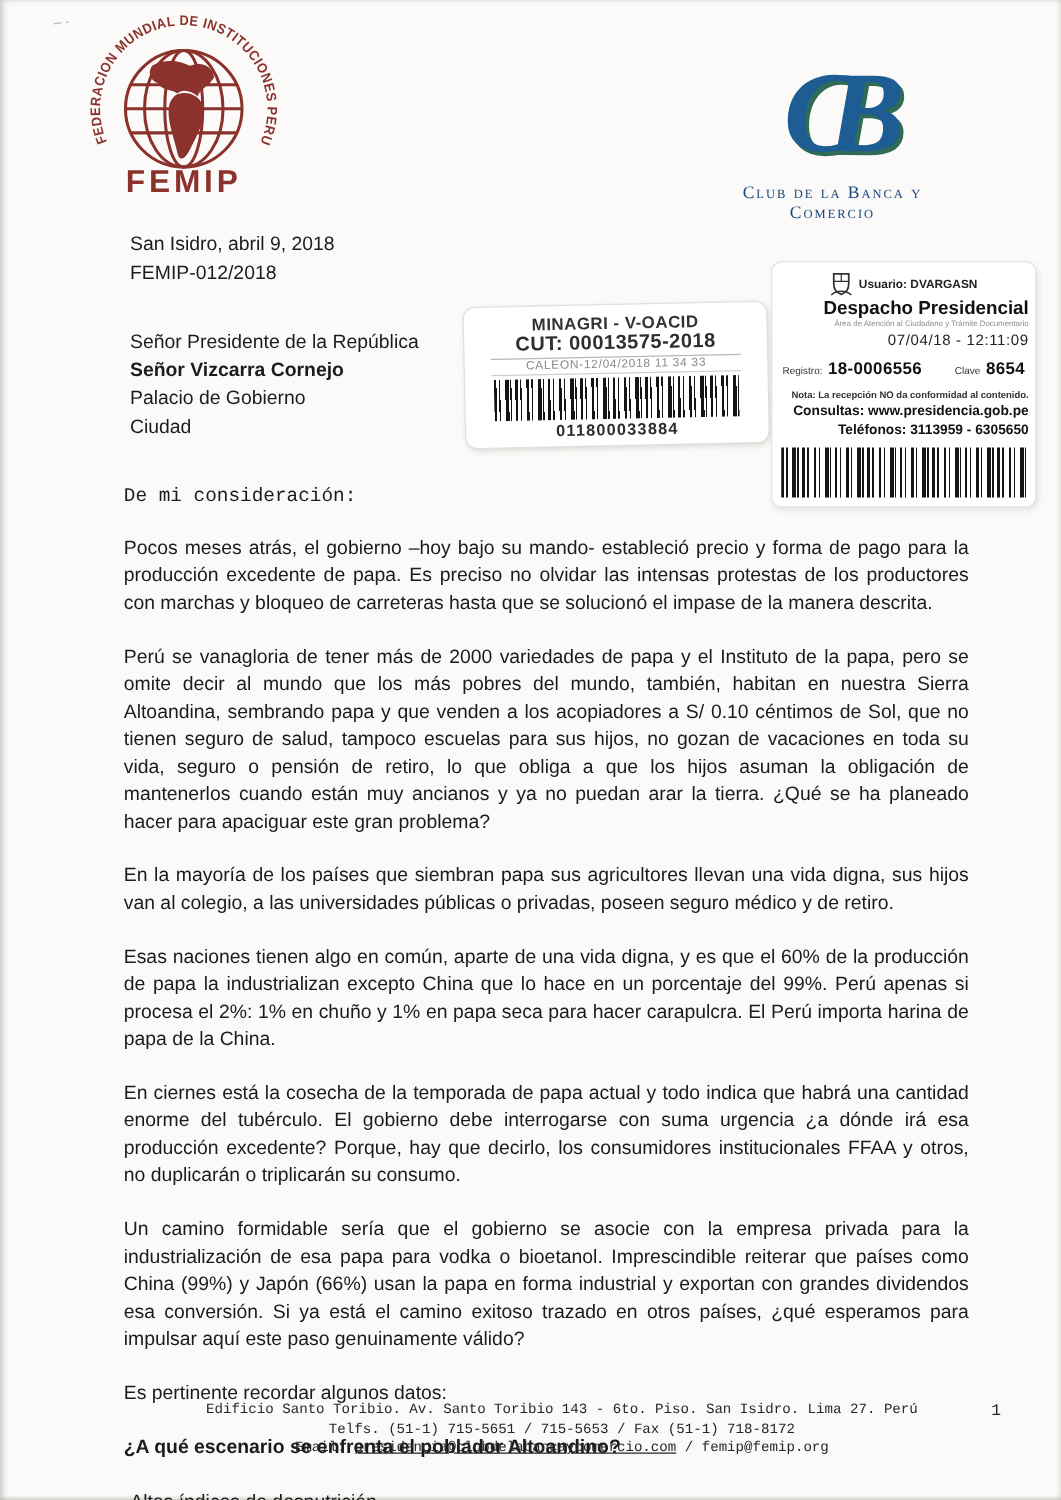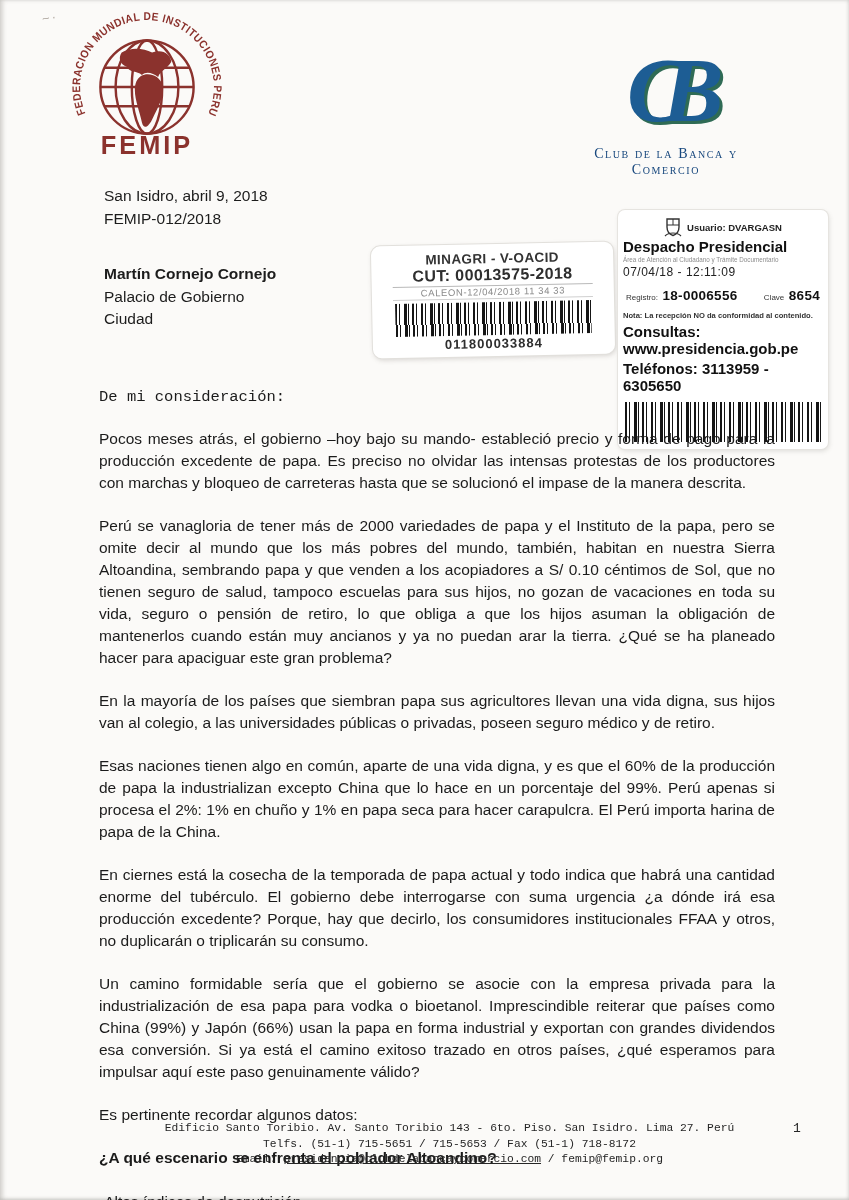--- a/index.html
+++ b/index.html
@@ -30,33 +30,33 @@
     background:#fff; border-radius:9px; text-align:center; transform:rotate(-1.2deg);
     box-shadow:0 0 0 1px #e2e0dc, 1px 2px 5px rgba(80,75,70,.22);
   }
   .minagri-office { font-weight:bold; font-size:13.5px; letter-spacing:.4px; color:#333; }
   .minagri-cut { font-weight:bold; font-size:16px; letter-spacing:.4px; color:#2e2e2e; }
   .minagri-scan { font-size:9.5px; color:#8a8a8a; border-top:1px solid #b9b9b9; border-bottom:1px solid #cfcfcf; width:200px; margin:1px auto 0; padding:0 0 1px; letter-spacing:.6px; }
   .minagri-number { font-weight:bold; font-size:13px; letter-spacing:1px; color:#2e2e2e; }
   
   .presi-stamp {
     position:absolute; left:618px; top:210px; width:210px; padding:7px 5px 6px;
-    background:#fff; border-radius:7px; text-align:left;
+    background:#fff; border-radius:7px; text-align:right;
     box-shadow:0 0 0 1px #e6e4e0, 1px 2px 5px rgba(80,75,70,.18);
   }
   .presi-user-row { display:flex; align-items:center; justify-content:center; gap:5px; }
   .presi-user { font-weight:bold; font-size:9.5px; color:#222; }
   .presi-title { font-weight:bold; font-size:15px; margin-top:1px; color:#111; }
   .presi-sub { font-size:6.3px; color:#8d8d8d; margin-top:1px; }
   .presi-datetime { font-size:12px; letter-spacing:.5px; margin-top:2px; color:#222; }
   .presi-reg-row { display:flex; justify-content:space-between; align-items:baseline; margin-top:7px; padding:0 3px; }
   .presi-small-label { font-weight:normal; font-size:8px; color:#333; }
   .presi-reg-val, .presi-clave-val { font-weight:bold; font-size:13.5px; color:#111; letter-spacing:.3px; }
   .presi-nota { font-weight:bold; font-size:7.6px; color:#333; margin-top:7px; }
-  .presi-consultas, .presi-telefonos { font-weight:bold; font-size:15px; color:#111; margin-top:3px; }
+  .presi-consultas, .presi-telefonos { font-weight:bold; font-size:11px; color:#111; margin-top:3px; }
   
   .barcode {
     margin:3px auto 1px; background-color:#fff;
     background-image:repeating-linear-gradient(90deg,
       #151515 0 2px, #fff 2px 4px,
       #151515 4px 5px, #fff 5px 9px,
       #151515 9px 12px, #fff 12px 13px,
       #151515 13px 14px, #fff 14px 17px,
       #151515 17px 19px, #fff 19px 21px,
       #151515 21px 22px, #fff 22px 26px);
@@ -120,21 +120,22 @@
     </svg>
     <div class="cbc-name">Club de la Banca y Comercio</div>
   </div>
 
   <div class="date-block">
     <div>San Isidro, abril 9, 2018</div>
     <div>FEMIP-012/2018</div>
   </div>
 
   <div class="recipient-block">
-    <div class="recipient-name">Martín Cornejo Cornejo</div>
+    <div>Señor Presidente de la República</div>
+    <div class="recipient-name">Señor Vizcarra Cornejo</div>
     <div>Palacio de Gobierno</div>
     <div class="recipient-city">Ciudad</div>
   </div>
 
   <div class="minagri-sticker">
     <div class="minagri-office">MINAGRI - V-OACID</div>
     <div class="minagri-cut">CUT: 00013575-2018</div>
     <div class="minagri-scan">CALEON-12/04/2018 11 34 33</div>
     <div class="barcode bc-minagri"></div>
     <div class="minagri-number">011800033884</div>

